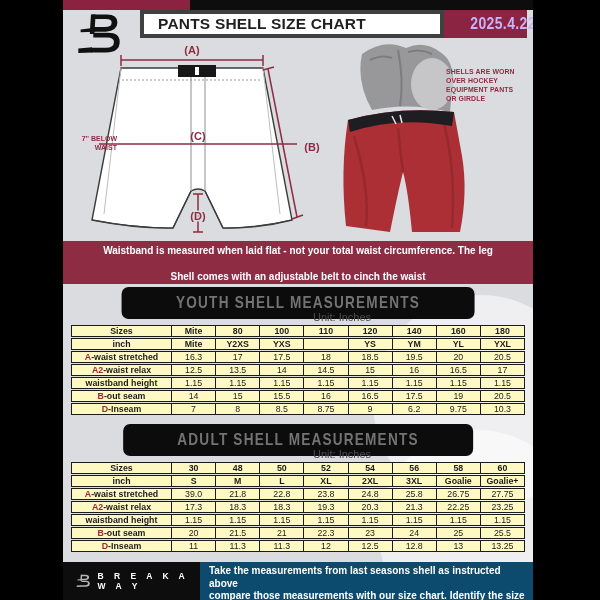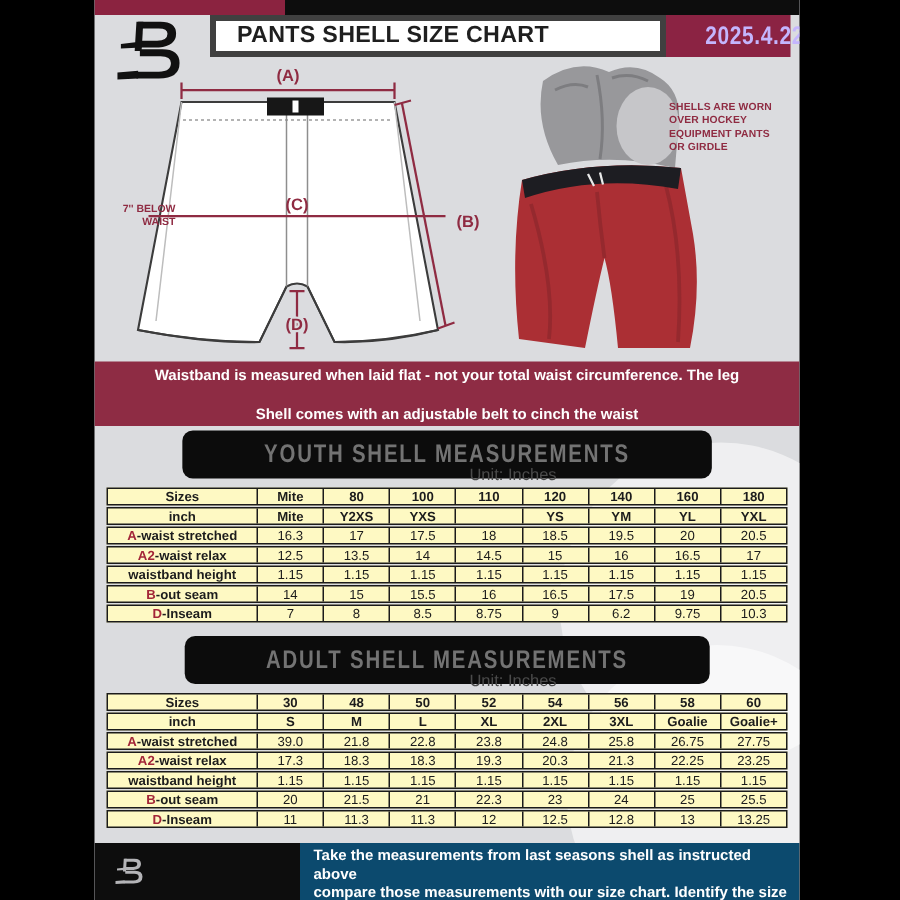--- a/index.html
+++ b/index.html
@@ -320,20 +320,21 @@
     <div class="footer-left">
       <svg width="20" height="20" viewBox="0 0 40 40">
         <g fill="#b4b4b7">
           <path d="M14 3 L27 3 Q36 3 36 10 Q36 17 26 18 L15 18 L15 14 L25 14 Q31 14 31 10 Q31 7 26 7 L14 7 Z"></path>
           <path d="M15 19 L28 19 Q38 19 38 27 Q38 36 26 36 L13 36 L13 32 L26 32 Q33 32 33 27 Q33 23 27 23 L15 23 Z"></path>
           <path d="M4 16 L16 14.5 L16 18 L4 18.5 Z"></path>
           <path d="M2 32.5 L14 31.5 L14 36 L2 36.5 Z"></path>
           <path d="M13 3 L17 3 L16 20 L12 20 Z"></path>
         </g>
       </svg>
+      <span class="brand">B R E A K A W A Y</span>
     </div>
     <div class="footer-note">
       <span>Take the measurements from last seasons shell as instructed above</span><br>
       <span>compare those measurements with our size chart. Identify the size</span><br>
       
     </div>
   </div>
 
 </div>
 

